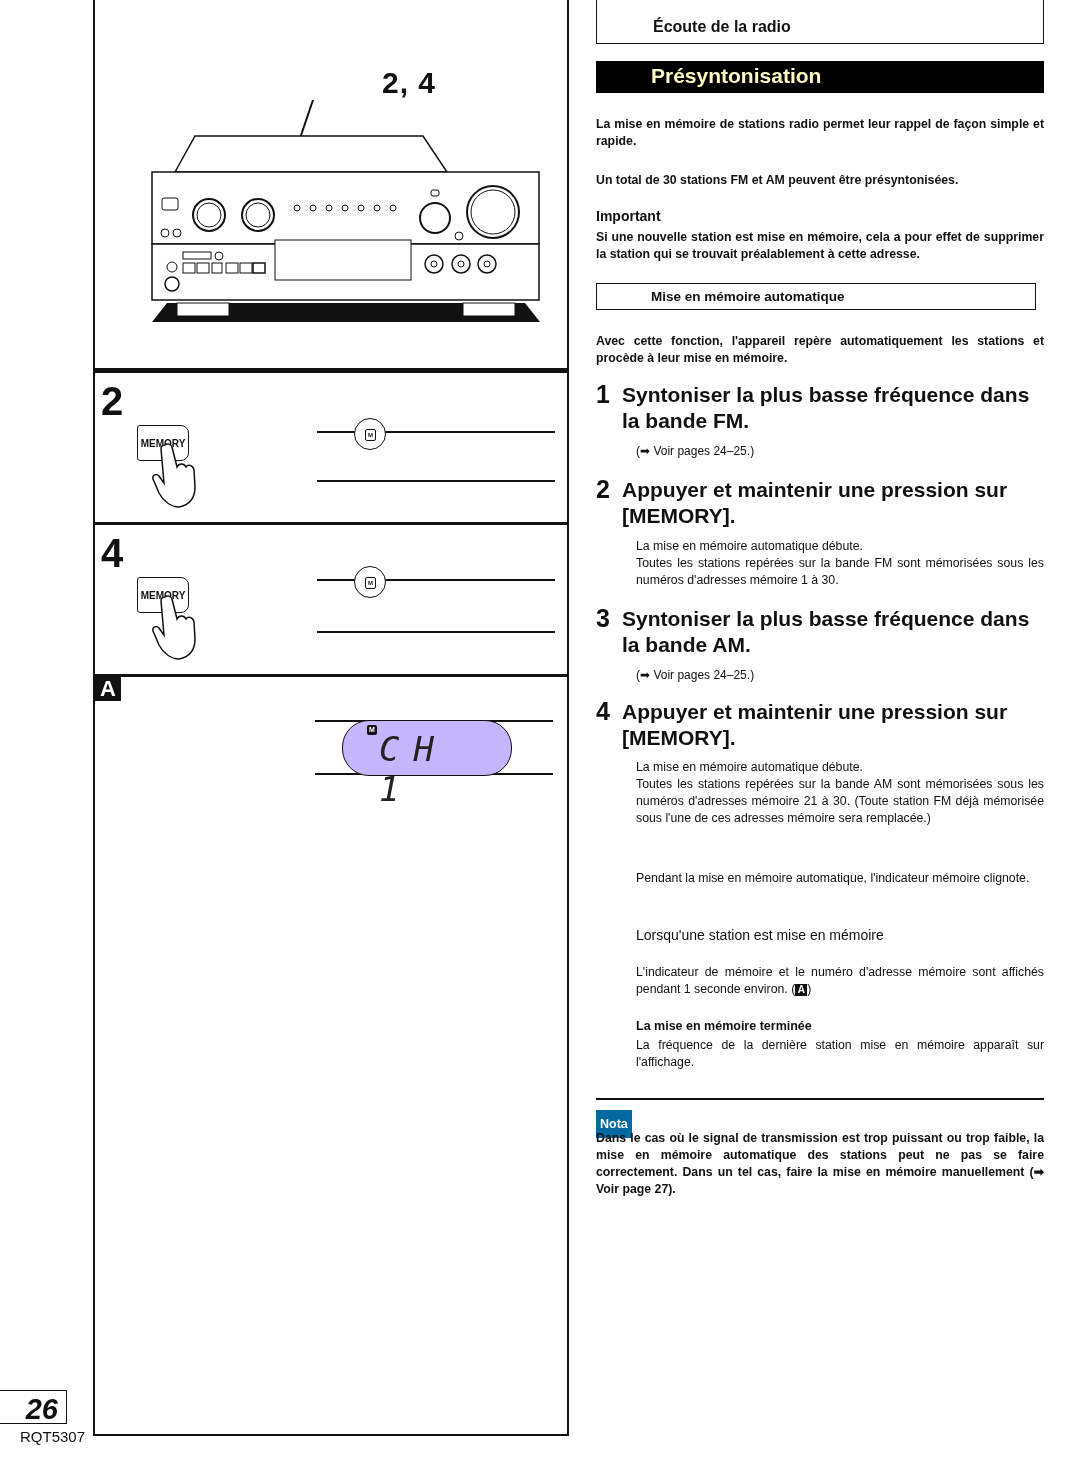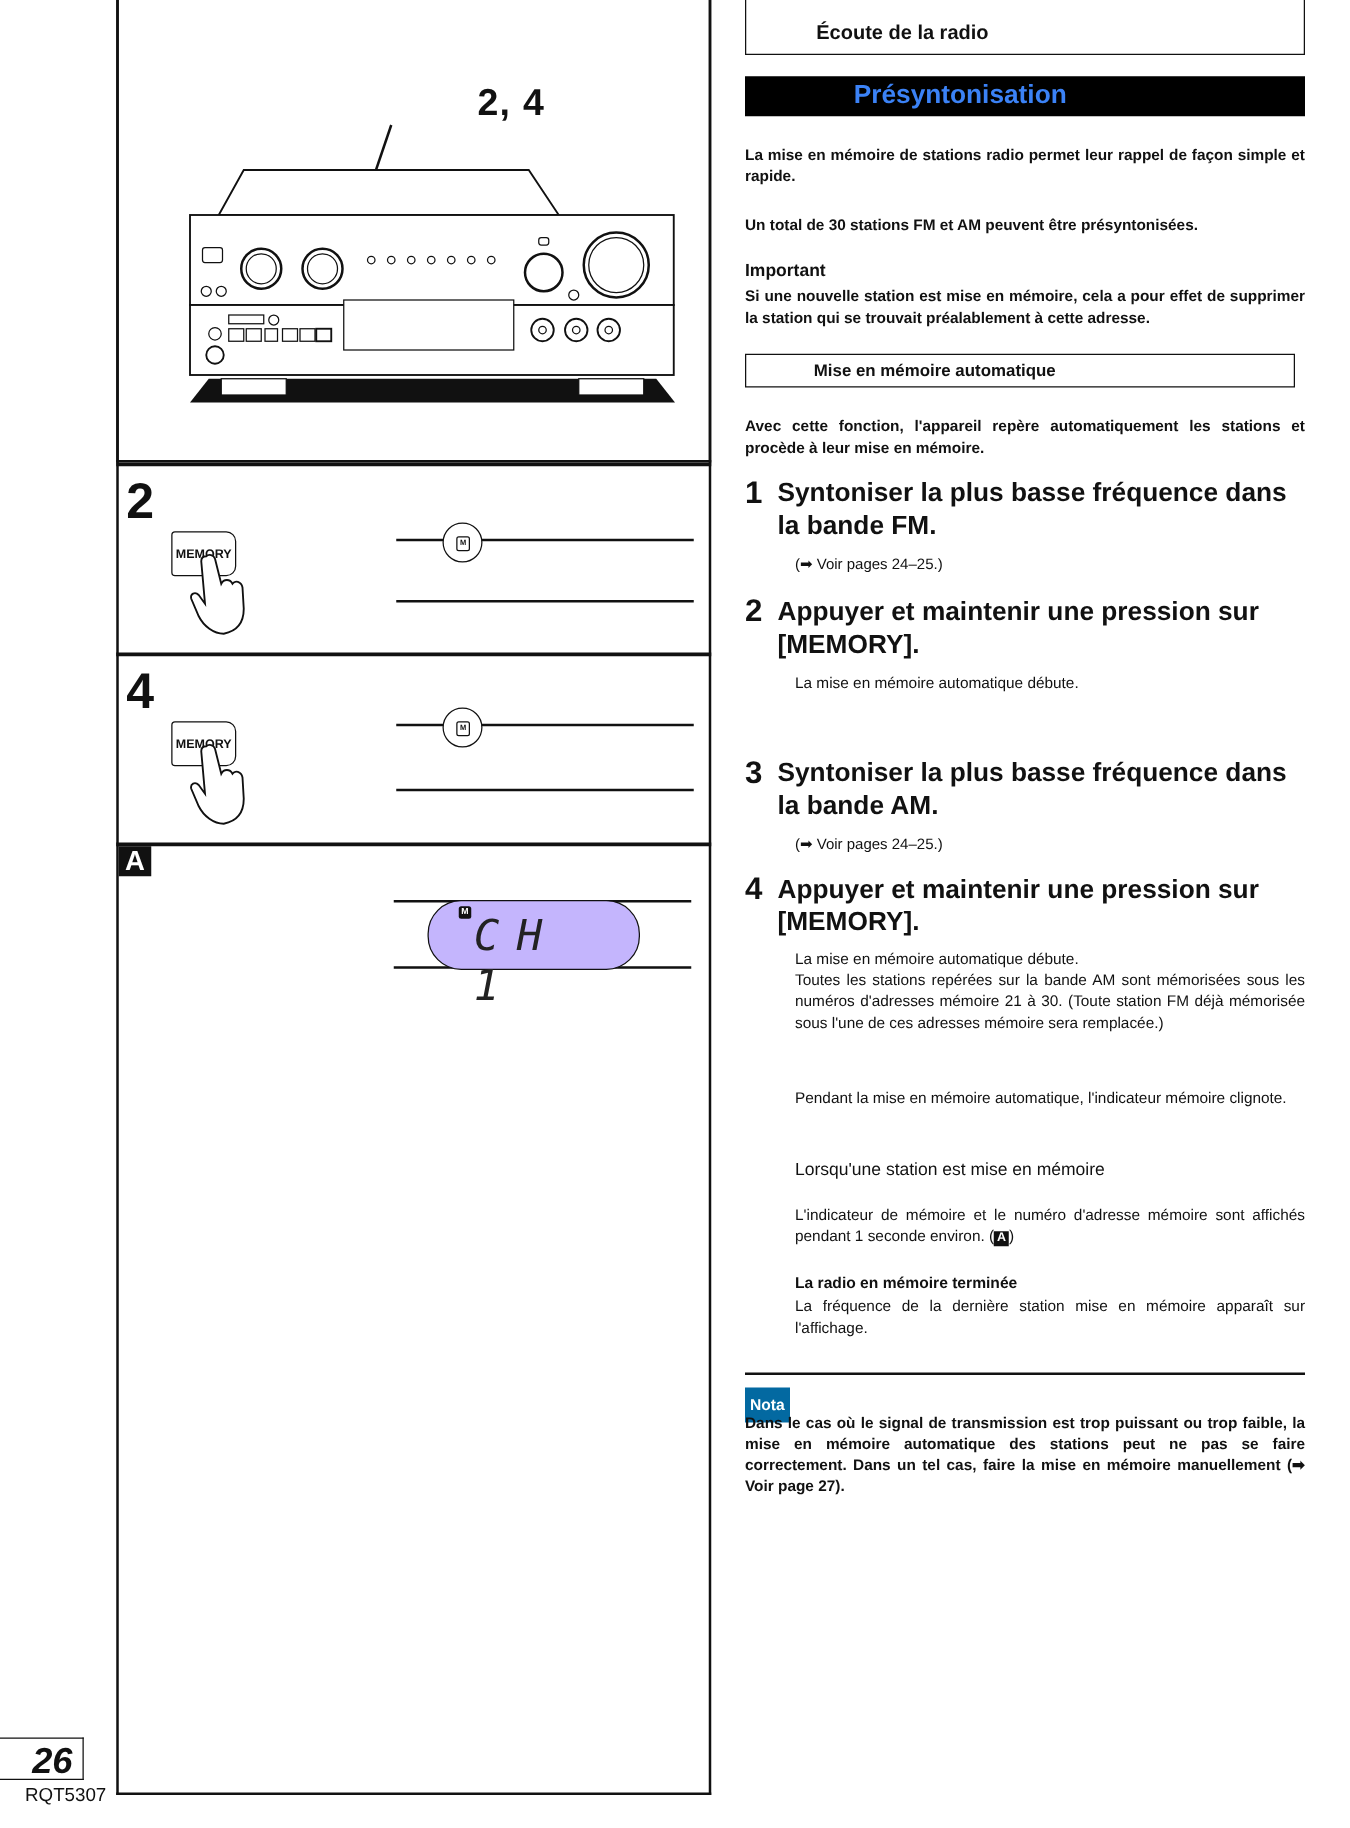--- a/index.html
+++ b/index.html
@@ -26,21 +26,21 @@
     .lcd-m { position: absolute; left: 24px; top: 4px; width: 10px; height: 10px; background: #111; color: #fff; font-size: 7px; font-weight: bold; text-align: center; line-height: 10px; border-radius: 2px; }
 
     .page-box { position: absolute; left: 0; top: 1390px; width: 67px; height: 34px; border: 1.5px solid #111; border-left: none; box-sizing: border-box; }
     .page-num { position: absolute; right: 8px; top: 2px; font-size: 29px; font-weight: bold; font-style: italic; }
     .doc-code { position: absolute; left: 20px; top: 1428px; font-size: 15px; text-align: center; }
 
     
     .section-box { position: absolute; left: 596px; top: 0; width: 448px; height: 44px; border: 1.5px solid #111; border-top: none; box-sizing: border-box; }
     .section-title { position: absolute; left: 56px; top: 18px; font-size: 16px; font-weight: bold; }
     .title-bar { position: absolute; left: 596px; top: 61px; width: 448px; height: 32px; background: #000; }
-    .title-text { position: absolute; left: 55px; top: 3px; color: #3b82f6; font-size: 21px; font-weight: bold; margin-left: 32px; }
+    .title-text { position: absolute; left: 55px; top: 3px; color: #fef9c3; font-size: 21px; font-weight: bold; }
     .para { position: absolute; left: 596px; width: 448px; font-size: 12.3px; line-height: 17px; text-align: justify; font-weight: bold; }
     .bold-lbl { font-weight: bold; font-size: 14px; }
     .sub-box { position: absolute; left: 596px; top: 283px; width: 440px; height: 27px; border: 1.5px solid #111; box-sizing: border-box; }
     .sub-title { position: absolute; left: 54px; top: 5px; font-size: 13.5px; font-weight: bold; }
     .step { position: absolute; left: 596px; width: 448px; }
     .step .n { position: absolute; left: 0; top: 0; font-size: 25px; font-weight: bold; line-height: 1; }
     .step .h { position: absolute; left: 26px; top: 0; font-size: 21px; font-weight: bold; line-height: 26px; width: 420px; }
     .step-body { position: absolute; left: 636px; width: 408px; font-size: 12.3px; line-height: 17px; text-align: justify; }
     .sub-head { position: absolute; left: 636px; font-weight: normal; font-size: 14px; }
     .small-head { position: absolute; left: 636px; font-weight: bold; font-size: 12.5px; }
@@ -173,20 +173,21 @@
   <div class="h">Syntoniser la plus basse fréquence dans la bande FM.</div>
 </div>
 <div class="step-body" style="top:443px;font-size:12px;">(➡ Voir pages 24–25.)</div>
 
 <div class="step" style="top:477px;">
   <div class="n">2</div>
   <div class="h">Appuyer et maintenir une pression sur [MEMORY].</div>
 </div>
 <div class="step-body" style="top:538px;">
   <div>La mise en mémoire automatique débute.</div>
+  <div>Toutes les stations repérées sur la bande FM sont mémorisées sous les numéros d'adresses mémoire 1 à 30.</div>
 </div>
 
 <div class="step" style="top:606px;">
   <div class="n">3</div>
   <div class="h">Syntoniser la plus basse fréquence dans la bande AM.</div>
 </div>
 <div class="step-body" style="top:667px;font-size:12px;">(➡ Voir pages 24–25.)</div>
 
 <div class="step" style="top:699px;">
   <div class="n">4</div>
@@ -197,18 +198,18 @@
   <div>Toutes les stations repérées sur la bande AM sont mémorisées sous les numéros d'adresses mémoire 21 à 30. (Toute station FM déjà mémorisée sous l'une de ces adresses mémoire sera remplacée.)</div>
 </div>
 
 <div class="step-body" style="top:870px;">Pendant la mise en mémoire automatique, l'indicateur mémoire clignote.</div>
 
 <div class="sub-head" style="top:927px;">Lorsqu'une station est mise en mémoire</div>
 <div class="step-body" style="top:964px;">
   <span>L'indicateur de mémoire et le numéro d'adresse mémoire sont affichés pendant 1 seconde environ. (</span><span class="inline-a">A</span><span>)</span>
 </div>
 
-<div class="small-head" style="top:1019px;">La radio en mémoire terminée</div>
+<div class="small-head" style="top:1019px;">La mise en mémoire terminée</div>
 <div class="step-body" style="top:1037px;">La fréquence de la dernière station mise en mémoire apparaît sur l'affichage.</div>
 
 <div class="rule"></div>
 <div class="nota">Nota</div>
 <div class="para" style="top:1130px;">Dans le cas où le signal de transmission est trop puissant ou trop faible, la mise en mémoire automatique des stations peut ne pas se faire correctement. Dans un tel cas, faire la mise en mémoire manuellement (➡ Voir page 27).</div>
 
 </body></html>

